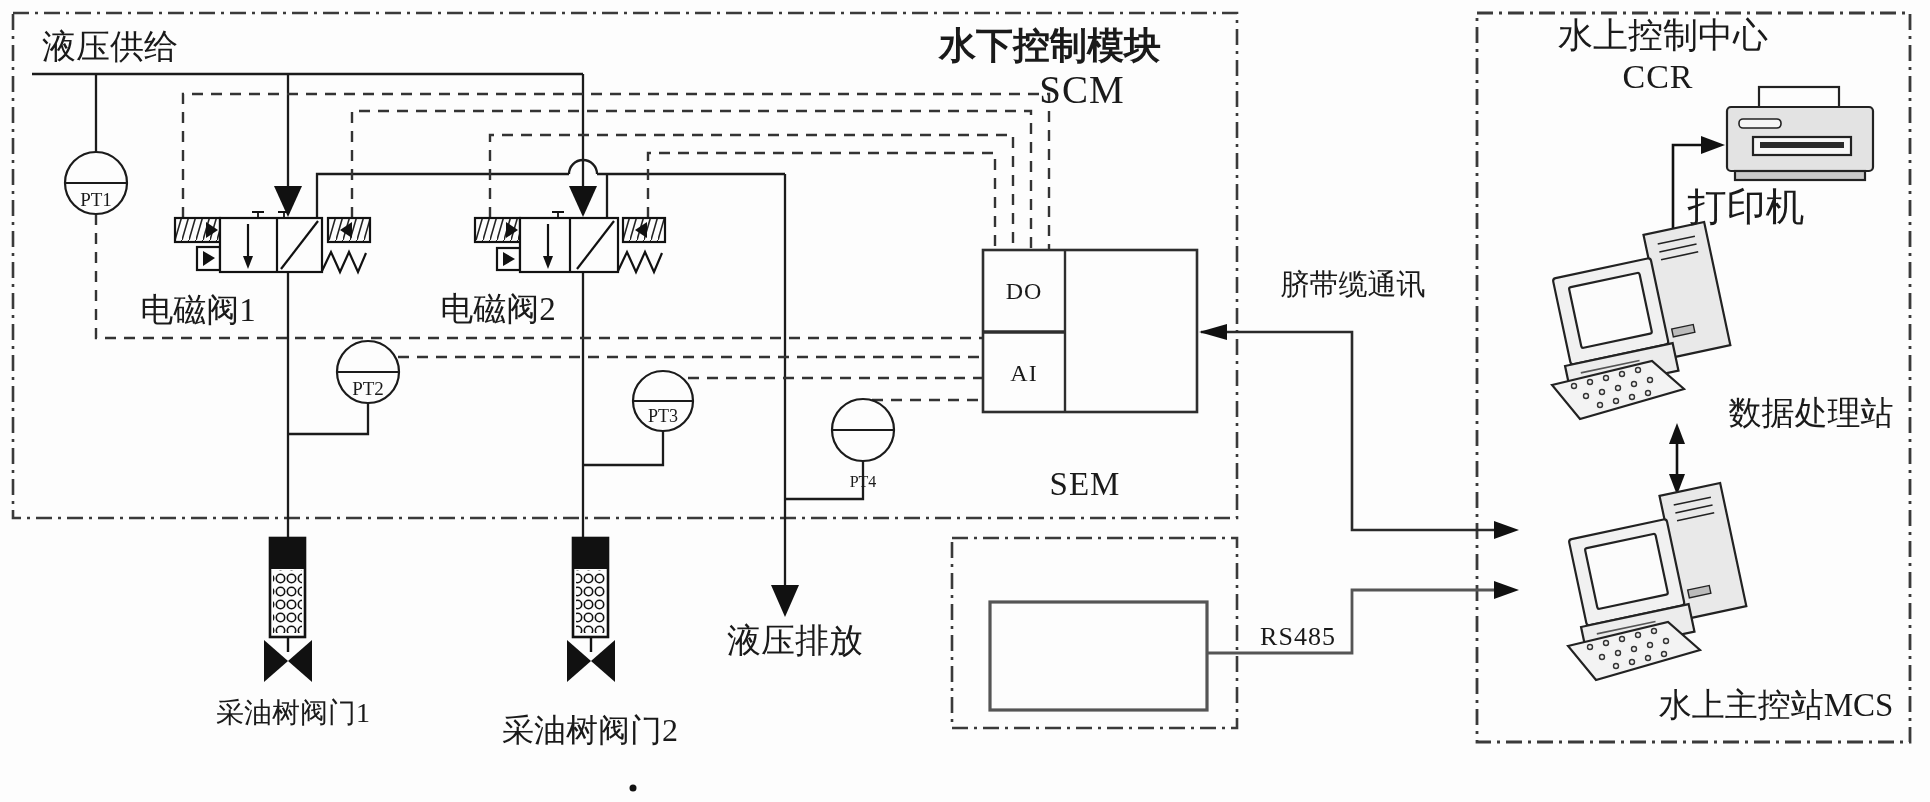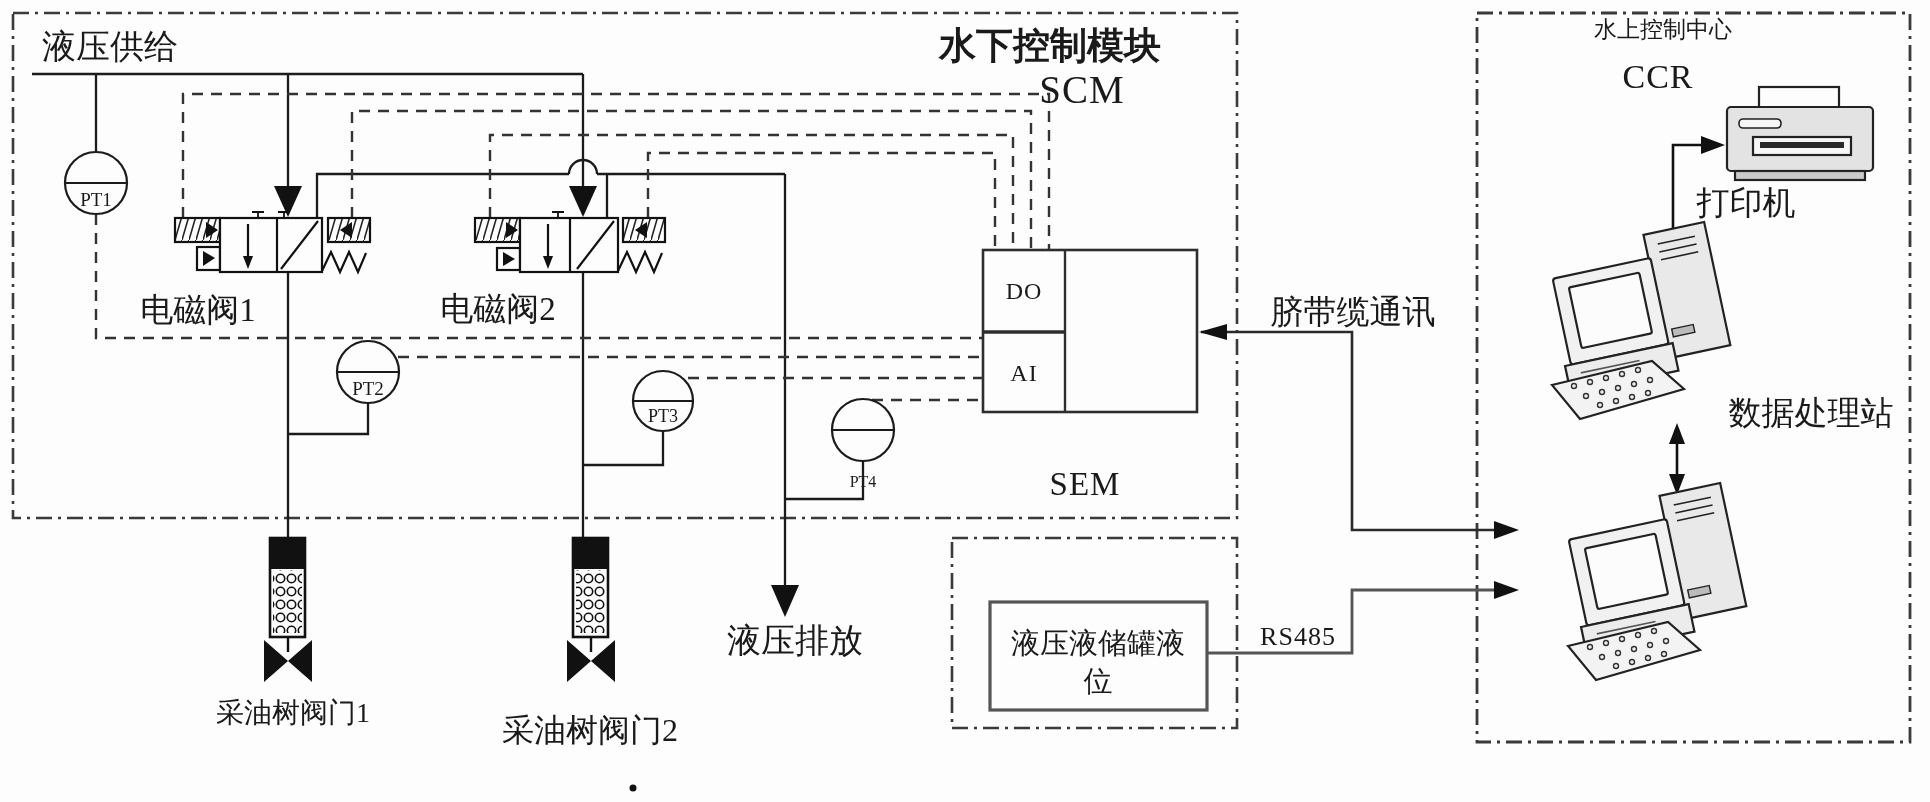--- a/index.html
+++ b/index.html
@@ -250,28 +250,28 @@
 <div class="lbl" style="left:198px;top:294px;font-size:33px;">电磁阀1</div>
 <div class="lbl" style="left:498px;top:293px;font-size:33px;">电磁阀2</div>
 
 <div class="lbl" style="left:1050px;top:27px;font-size:37px;font-weight:bold;">水下控制模块</div>
 <div class="lbl mono" style="left:1082px;top:70px;font-size:39px;">SCM</div>
 
 <div class="lbl mono" style="left:1024px;top:279px;font-size:24px;">DO</div>
 <div class="lbl mono" style="left:1024px;top:361px;font-size:24px;">AI</div>
 <div class="lbl mono" style="left:1085px;top:468px;font-size:33px;">SEM</div>
 
-<div class="lbl" style="left:1353px;top:296px;font-size:33px;">脐带缆通讯</div>
+<div class="lbl" style="left:1353px;top:270px;font-size:29px;">脐带缆通讯</div>
 
 <div class="lbl" style="left:795px;top:624px;font-size:34px;">液压排放</div>
 
 <div class="lbl" style="left:293px;top:699px;font-size:28px;">采油树阀门1</div>
 <div class="lbl" style="left:590px;top:699px;font-size:32px;margin-top:15px;">采油树阀门2</div>
 
-<div class="lbl wrap" style="left:1098px;top:625px;width:192px;font-size:29px;transform:translateX(-50%);">液压液储罐液位</div>
 <div class="lbl mono" style="left:1298px;top:624px;font-size:26px;">RS485</div>
 
-<div class="lbl" style="left:1663px;top:18px;font-size:23px;">水上控制中心</div>
+<div class="lbl" style="left:1663px;top:18px;font-size:35px;">水上控制中心</div>
 <div class="lbl mono" style="left:1658px;top:60px;font-size:34px;">CCR</div>
-<div class="lbl" style="left:1746px;top:187px;font-size:33px;">打印机</div>
+<div class="lbl" style="left:1746px;top:187px;font-size:39px;">打印机</div>
 <div class="lbl" style="left:1811px;top:397px;font-size:33px;">数据处理站</div>
+<div class="lbl" style="left:1776px;top:689px;font-size:33px;">水上主控站MCS</div>
 
 </div>
 
 </body></html>

